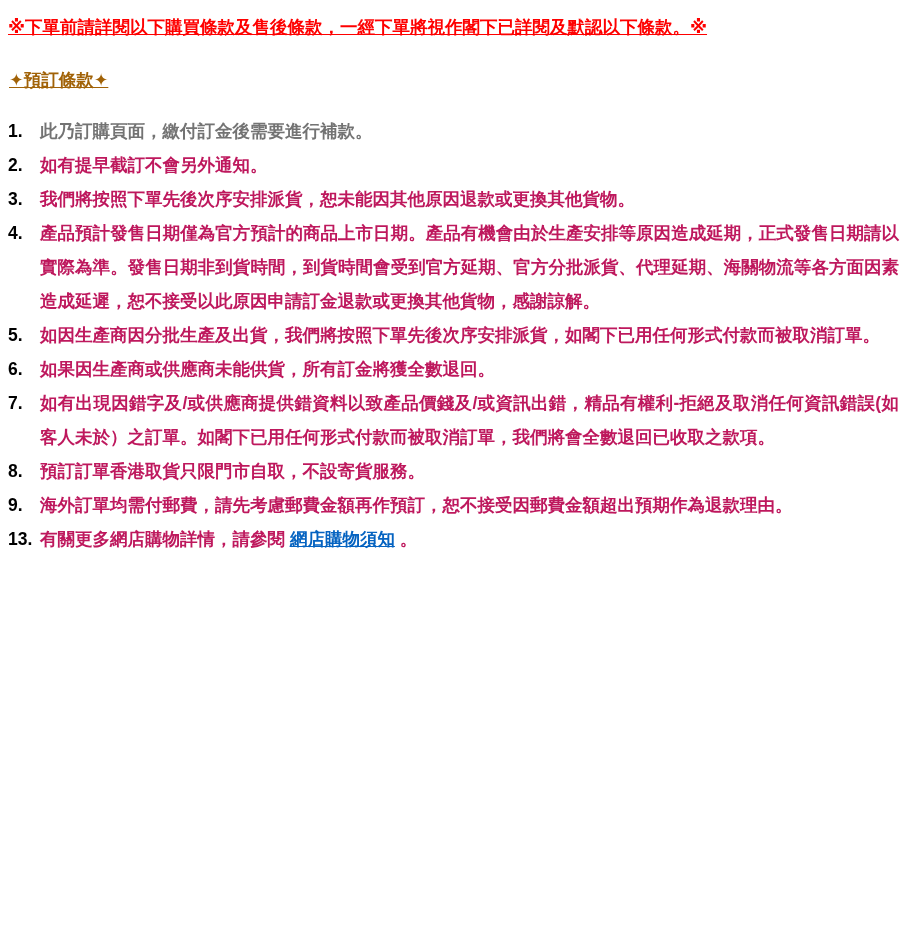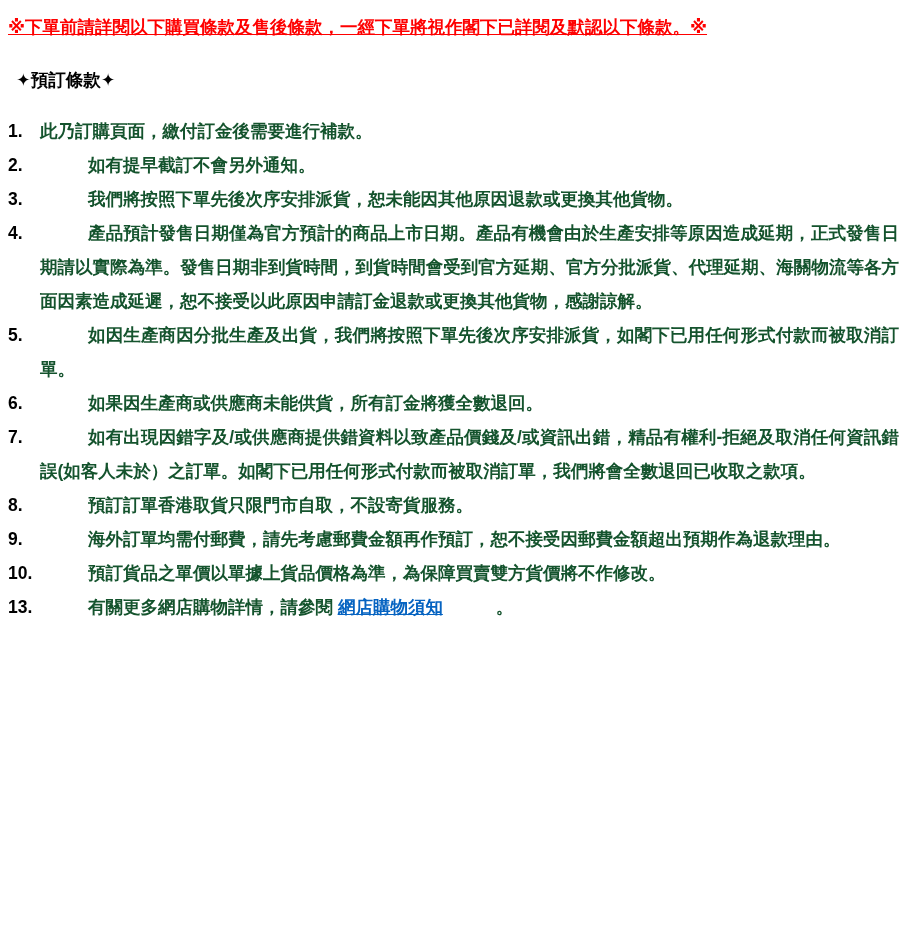--- a/index.html
+++ b/index.html
@@ -17,42 +17,43 @@
     font-size: 17.5px;
     color: #000000;
   }
   .title {
     color: #fe0000;
     text-decoration: underline;
     line-height: 30px;
     margin: 0 0 24px 0;
   }
   .section-header {
-    color: #000000;
+    color: #a16207;
+    text-decoration: underline;
     line-height: 28px;
-    margin: 0 0 20px 8px;
+    margin: 0 0 20px 1px;
   }
   .terms-list {
     margin: 0;
     padding: 0;
   }
   .term-item {
     display: flex;
     line-height: 34px;
   }
   .term-num {
     flex: 0 0 32px;
     width: 32px;
   }
   .term-body {
     flex: 1;
     text-align: justify;
   }
-  .seg-normal { color: #14532d; margin-left: 48px; }
-  .seg-red { color: #14532d; }
+  .seg-normal { color: #be185d; }
+  .seg-red { color: #737373; }
   .seg-red-underline {
     color: #fe0000;
     text-decoration: underline;
   }
   a.seg-link {
     color: #0563c1;
     text-decoration: underline;
     cursor: pointer;
     margin-top: 32px;
   }
@@ -94,21 +95,17 @@
       </div>
       <div class="term-item">
         <span class="term-num">8.</span>
         <span class="term-body"><span class="seg-normal">預訂訂單香港取貨只限門市自取，不設寄貨服務。</span></span>
       </div>
       <div class="term-item">
         <span class="term-num">9.</span>
         <span class="term-body"><span class="seg-normal">海外訂單均需付郵費，請先考慮郵費金額再作預訂，恕不接受因郵費金額超出預期作為退款理由。</span></span>
       </div>
       <div class="term-item">
-        <span class="term-num">10.</span>
-        <span class="term-body"><span class="seg-normal">預訂貨品之單價以單據上貨品價格為準，為保障買賣雙方貨價將不作修改。</span></span>
-      </div>
-      <div class="term-item">
         <span class="term-num">13.</span>
         <span class="term-body"><span class="seg-normal">有關更多網店購物詳情，請參閱 </span><a href="#" class="seg-link">網店購物須知</a><span class="seg-normal"> 。</span></span>
       </div>
     </div>
 </div>
 
 </body></html>

